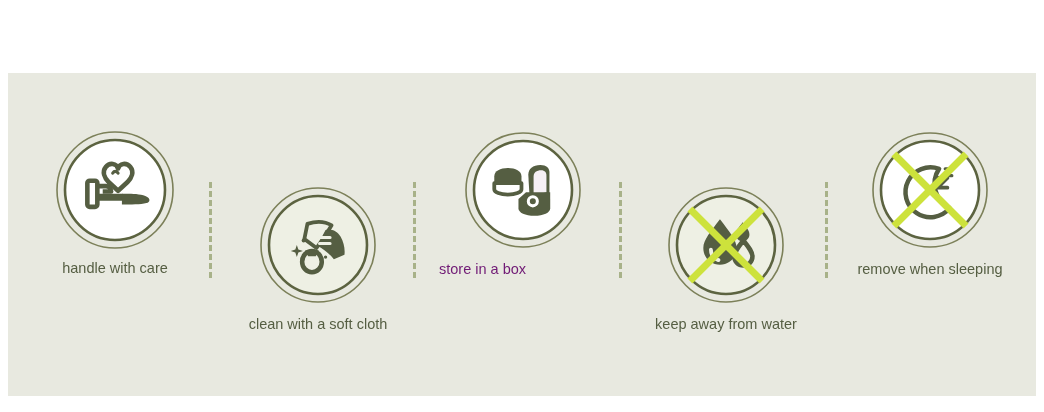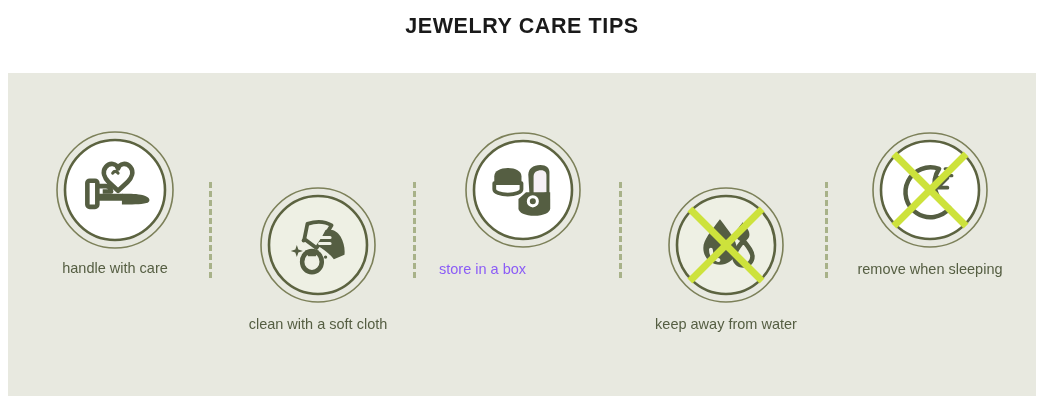--- a/index.html
+++ b/index.html
@@ -65,21 +65,20 @@
     width: 0;
     border-left: 3px dashed #a8b289;
     height: 96px;
   }
 </style>
 </head>
 <body>
 
 <div id="infographic">
 
-  <div id="title">JEWELRY CARE TIPS</div>
 
   <div id="panel"></div>
 
   <div id="tips-container">
       <div class="tip" style="left: 51px; top: 126px; width: 128px; height: 128px;">
         <svg width="128" height="128" viewBox="0 0 128 128" style="display: block;">
           <circle cx="64" cy="64" r="58" fill="none" stroke="#7c8059" stroke-width="1.6"></circle>
           <circle cx="64" cy="64" r="50" fill="#ffffff" stroke="#5c6340" stroke-width="2.6"></circle>
           <use href="#sym-hand-holding-heart" x="25.6" y="25.6" width="76.8" height="76.8" color="#555e42"></use>
         </svg>
@@ -93,21 +92,21 @@
         </svg>
       </div>
       <div class="tip-label" style="color: rgb(85, 94, 66); top: 316px; left: -204px; width: 1044px;">clean with a soft cloth</div>
       <div class="tip" style="left: 460px; top: 127px; width: 126px; height: 126px;">
         <svg width="126" height="126" viewBox="0 0 126 126" style="display: block;">
           <circle cx="63" cy="63" r="57" fill="none" stroke="#7c8059" stroke-width="1.6"></circle>
           <circle cx="63" cy="63" r="49" fill="#ffffff" stroke="#5c6340" stroke-width="2.6"></circle>
           <use href="#sym-jewelry-box" x="25.200000000000003" y="25.200000000000003" width="75.6" height="75.6" color="#555e42"></use>
         </svg>
       </div>
-      <div class="tip-label" style="color: #8b5cf6; top: 261px; left: 1px; width: 963px;">store in a box</div>
+      <div class="tip-label" style="color: #701a75; top: 261px; left: 1px; width: 963px;">store in a box</div>
       <div class="tip" style="left: 663px; top: 182px; width: 126px; height: 126px;">
         <svg width="126" height="126" viewBox="0 0 126 126" style="display: block;">
           <circle cx="63" cy="63" r="57" fill="none" stroke="#7c8059" stroke-width="1.6"></circle>
           <circle cx="63" cy="63" r="49" fill="#eef0e4" stroke="#5c6340" stroke-width="2.6"></circle>
           <use href="#sym-water-drops" x="25.200000000000003" y="25.200000000000003" width="75.6" height="75.6" color="#555e42"></use>
           <line x1="26.937554159486076" y1="26.937554159486076" x2="99.06244584051393" y2="99.06244584051393" stroke="#cde23c" stroke-width="7" stroke-linecap="butt"></line>
           <line x1="99.06244584051393" y1="26.937554159486076" x2="26.937554159486076" y2="99.06244584051393" stroke="#cde23c" stroke-width="7" stroke-linecap="butt"></line>
         </svg>
       </div>
       <div class="tip-label" style="color: rgb(85, 94, 66); top: 316px; left: 204px; width: 1044px;">keep away from water</div>

